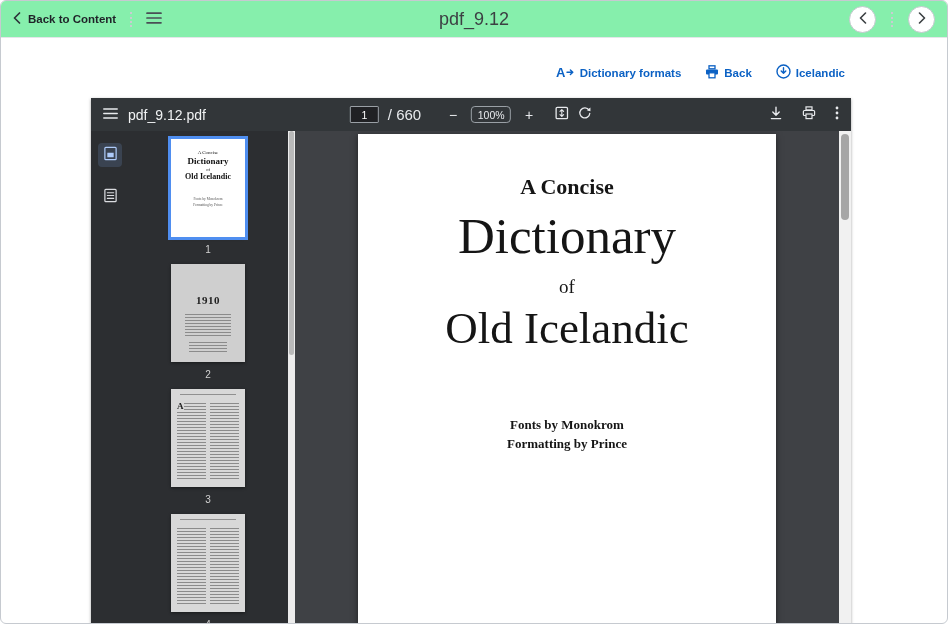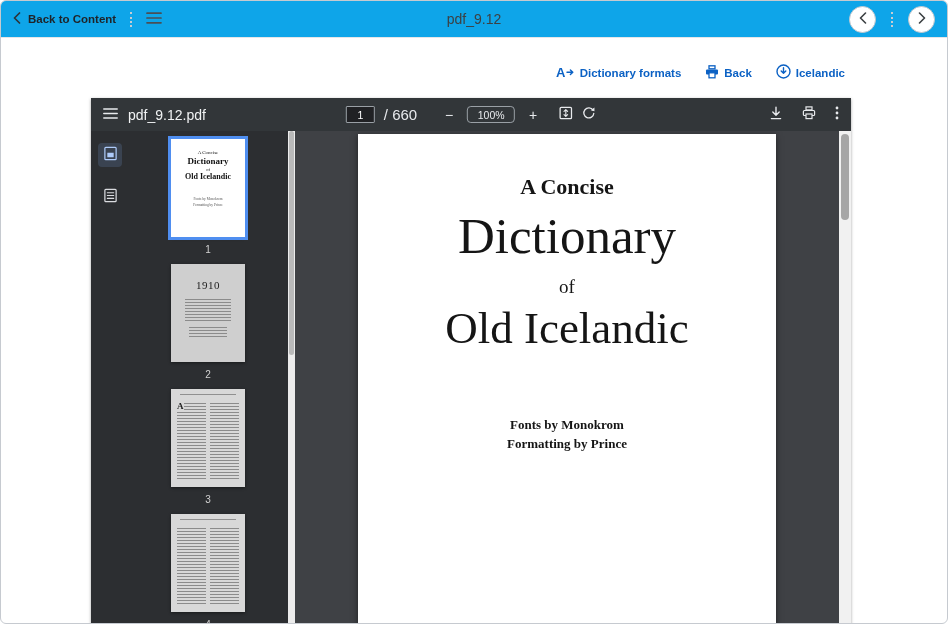--- a/index.html
+++ b/index.html
@@ -1,29 +1,29 @@
 <!DOCTYPE html>
 <html><head>
 <meta charset="utf-8">
 <style>
   * { margin:0; padding:0; box-sizing:border-box; }
   body { background:#fff; font-family:"Liberation Sans", sans-serif; }
   .app { position:relative; width:948px; height:624px; background:#fff;
          border:1px solid #c6cad0; border-radius:6px; overflow:hidden; }
 
   
-  .topbar { position:absolute; top:0; left:0; right:0; height:37px; background:#0ea5e9;
+  .topbar { position:absolute; top:0; left:0; right:0; height:37px; background:#86efac;
             border-bottom:1px solid #e4e6e9; display:flex; align-items:center; padding:0 12px; }
   .topbar-left { display:flex; align-items:center; gap:14px; }
   .back-btn { display:flex; align-items:center; gap:7px; background:none; border:none;
               font-family:"Liberation Sans",sans-serif; font-size:11.5px; font-weight:600;
               color:#1f2328; cursor:pointer; }
   .dot-divider { width:0; height:15px; border-left:2px dotted #c9ccd1; }
   .icon-btn { background:none; border:none; display:flex; align-items:center; justify-content:center; cursor:pointer; }
-  .topbar-title { position:absolute; left:0; right:0; text-align:center; font-size:14px;
+  .topbar-title { position:absolute; left:0; right:0; text-align:center; font-size:18px;
                   color:#3c4043; pointer-events:none; }
   .topbar-right { margin-left:auto; display:flex; align-items:center; gap:15px; position:relative; z-index:2; }
   .circle-btn { width:27px; height:27px; border-radius:50%; border:1px solid #c3c7cd;
                 background:#fff; display:flex; align-items:center; justify-content:center; cursor:pointer; }
 
   
   .actions-row { position:absolute; top:63px; right:102px; display:flex; align-items:center; gap:24px; }
   .action-link { display:flex; align-items:center; gap:5px; font-size:11.5px; font-weight:700;
                  color:#0b61c4; text-decoration:none; cursor:pointer; }
 
@@ -33,21 +33,21 @@
   .pdf-toolbar { position:relative; height:33px; background:#323639; display:flex; align-items:center;
                  padding:0 12px; color:#e8eaed; }
   .pdf-filename { font-size:14px; color:#f1f3f4; margin-left:10px; white-space:nowrap; }
   .tb-center { position:absolute; left:50%; top:0; bottom:0; transform:translateX(-50%);
                display:flex; align-items:center; gap:9px; }
   .page-input { width:29px; height:17px; background:#202124; border:1px solid #9aa0a6; border-radius:1px;
                 color:#fff; font-size:10.5px; text-align:center; font-family:"Liberation Sans",sans-serif; }
   .page-count { font-size:15px; color:#e8eaed; white-space:nowrap; margin-right:14px; }
   .zoom-btn { background:none; border:none; color:#e8eaed; font-size:14px; width:18px; height:18px;
               display:flex; align-items:center; justify-content:center; cursor:pointer; }
-  .zoom-box { width:48px; height:17px; border:1px solid #9aa0a6; border-radius:4px; color:#e8eaed;
+  .zoom-box { width:40px; height:17px; border:1px solid #9aa0a6; border-radius:4px; color:#e8eaed;
               font-size:10.5px; display:flex; align-items:center; justify-content:center; }
   .tb-right { position:absolute; right:12px; top:0; bottom:0; display:flex; align-items:center; gap:19px; }
 
   .pdf-body { position:absolute; top:33px; left:0; right:0; bottom:0; }
 
   
   .sidebar { position:absolute; left:0; top:0; bottom:0; width:204px; background:#2c2e31; }
   .icon-strip { position:absolute; left:7px; top:12px; display:flex; flex-direction:column; gap:18px; }
   .strip-btn { width:24px; height:24px; border:none; border-radius:4px; background:transparent;
                display:flex; align-items:center; justify-content:center; cursor:pointer; }
@@ -60,22 +60,22 @@
   .thumb-page.white { background:#fff; }
   .thumb-item.selected .thumb-page { outline:3px solid #4f8ef0; }
   .thumb-label { margin-top:7px; font-size:10px; color:#d2d2d2; }
   .mini-title { text-align:center; font-family:"Liberation Serif",serif; color:#111; padding-top:11px; }
   .mini-sub { font-size:5px; }
   .mini-big { font-size:9px; font-weight:700; margin-top:1px; }
   .mini-of { font-size:4.5px; margin-top:1px; }
   .mini-big2 { font-size:8px; font-weight:700; }
   .mini-credit { font-size:3.5px; color:#555; margin-top:16px; line-height:1.6; }
   .lines { background:repeating-linear-gradient(to bottom,#8b8b8b 0,#8b8b8b 1px,transparent 1px,transparent 3px); }
-  .mini-year { text-align:center; font-family:"Liberation Serif",serif; font-weight:400; font-size:11px;
-               color:#222; padding-top:15px; letter-spacing:.5px; }
+  .mini-year { text-align:center; font-family:"Liberation Serif",serif; font-weight:700; font-size:11px;
+               color:#222; padding-top:30px; letter-spacing:.5px; }
   .y-block1 { width:46px; height:22px; margin:8px auto 0; }
   .y-block2 { width:38px; height:12px; margin:6px auto 0; }
   .twocol { display:flex; gap:4px; padding:8px 6px 0; }
   .col { width:29px; height:78px; position:relative; }
   .dropcap { position:absolute; top:-2px; left:0; font-family:"Liberation Serif",serif; font-size:9px;
              font-weight:700; color:#222; background:inherit; }
   .headrule { width:56px; height:1px; background:#909090; margin:5px auto 0; }
   .sidebar-scroll { position:absolute; right:0; top:0; bottom:0; width:7px; background:#ececec; }
   .sidebar-scroll .sthumb { position:absolute; top:0; left:1px; right:1px; height:45%; background:#b9b9b9; border-radius:3px; }
 

